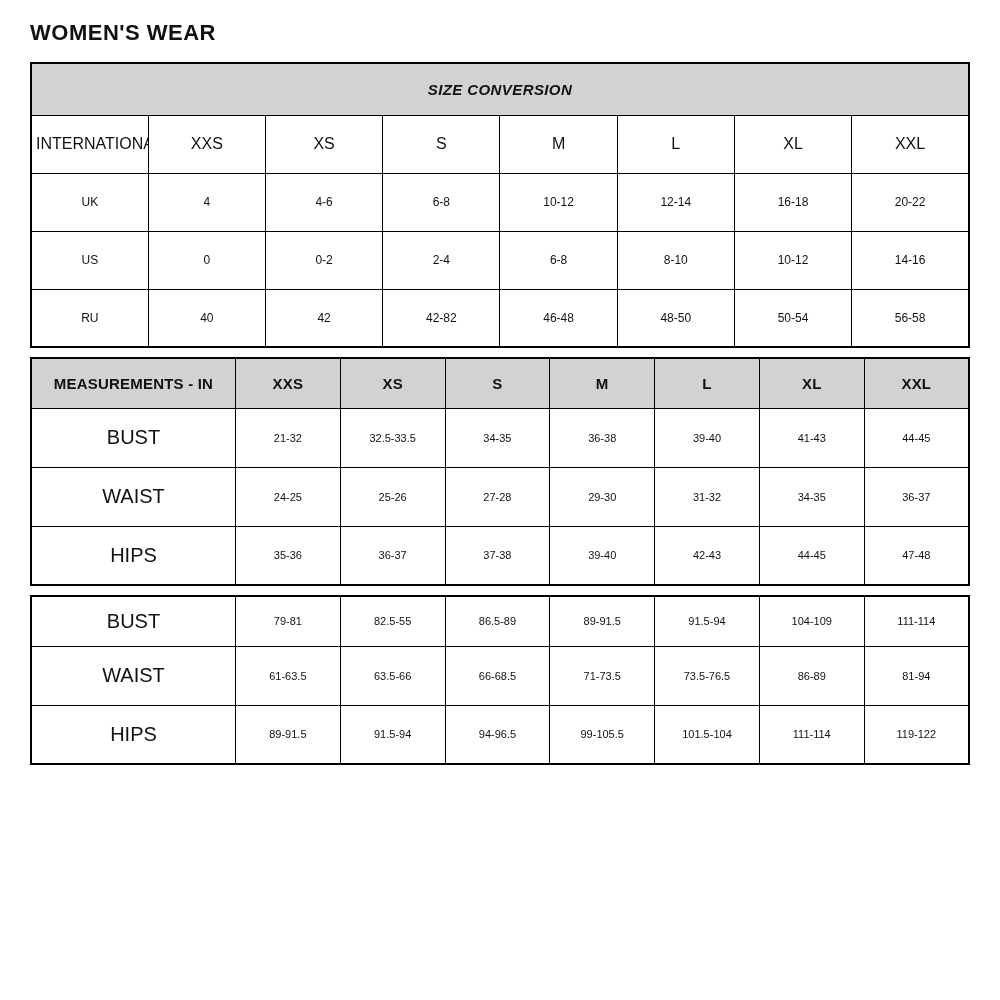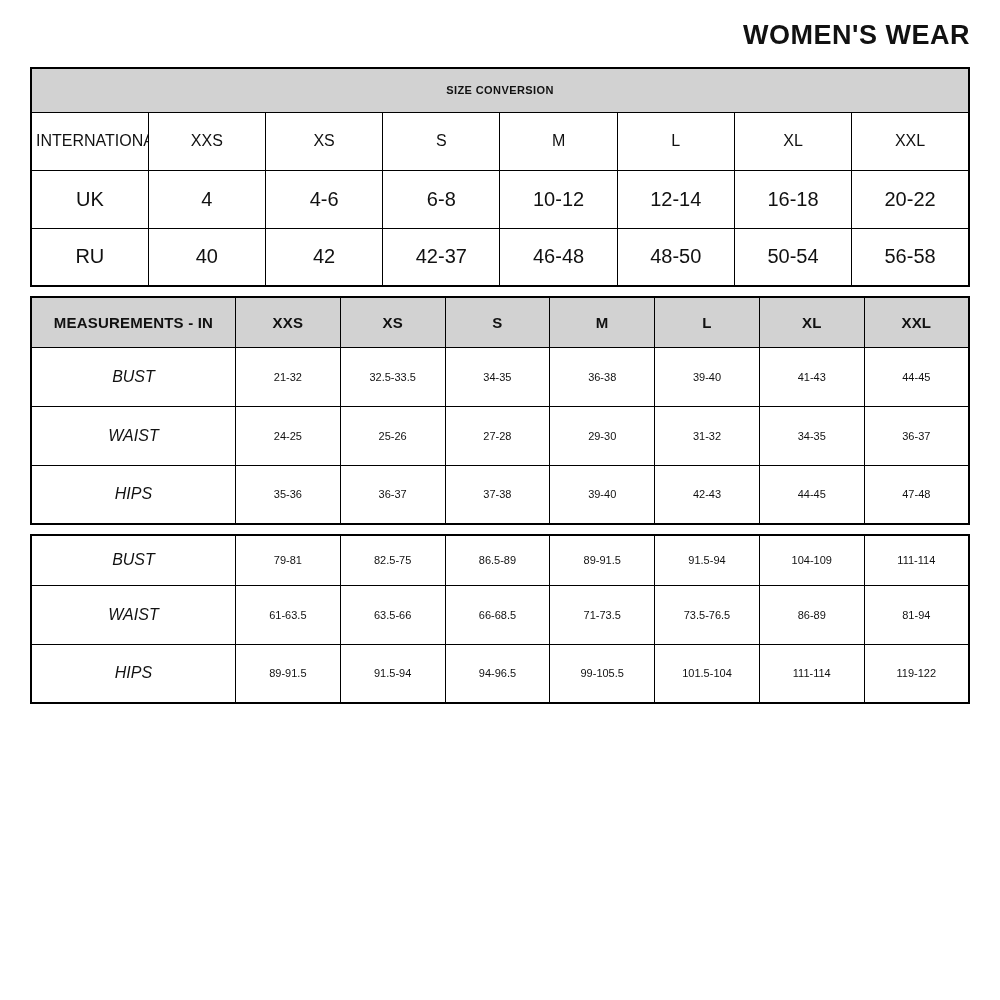--- a/index.html
+++ b/index.html
@@ -11,22 +11,22 @@
   *{box-sizing:border-box;}
   html,body{margin:0;padding:0;}
   body{
     width:1000px;height:1000px;
     background:var(--background);
     color:var(--text);
     font-family:"Liberation Sans","DejaVu Sans",sans-serif;
   }
   .page{padding:12px 30px 10px;}
   .title{
-    text-align:right;
-    font-size:27px;
+    text-align:left;
+    font-size:22px;
     font-weight:700;
     letter-spacing:0.5px;
     margin:8px 0 16px;
   }
   table.tbl{
     width:100%;
     border-collapse:collapse;
     table-layout:fixed;
     border:2px solid var(--border);
     margin-bottom:9px;
@@ -35,41 +35,42 @@
     border:1px solid var(--border);
     text-align:center;
     vertical-align:middle;
     padding:2px 4px;
     overflow:hidden;
   }
   
   .caption{
     background:var(--header-bg);
     font-weight:700;
-    font-size:11px;
+    font-size:15px;
     letter-spacing:0.4px;
-    height:44px;
+    height:52px;
+    font-style:italic;
   }
   
   .tbl1 tbody tr{height:58px;}
   .tbl1 tbody th{font-weight:400;font-size:16px;background:var(--background);}
-  .tbl1 tbody td{font-size:20px;}
+  .tbl1 tbody td{font-size:12px;}
   .tbl1 tr > *:first-child{width:17.8%;}
   
   .tbl23 tbody tr{height:59px;}
   .tbl23 tbody tr:first-child{height:50px;}
   .tbl23 tbody th{
     background:var(--header-bg);
     font-weight:700;
     font-size:15px;
     letter-spacing:0.2px;
     text-align:center;
   }
   .tbl23 tbody td{font-size:11px;}
-  .tbl23 tbody td:first-child{font-size:16px;font-style:italic;}
+  .tbl23 tbody td:first-child{font-size:20px;}
   .tbl23 tr > *:first-child{width:21.8%;}
 </style>
 </head>
 <body>
 
 <div class="page">
 
   <h1 class="title">WOMEN'S WEAR</h1>
 
   <table class="tbl tbl1">
@@ -93,24 +94,34 @@
           <td>UK</td>
           <td>4</td>
           <td>4-6</td>
           <td>6-8</td>
           <td>10-12</td>
           <td>12-14</td>
           <td>16-18</td>
           <td>20-22</td>
         </tr>
         <tr>
+          <td>US</td>
+          <td>0</td>
+          <td>0-2</td>
+          <td>2-4</td>
+          <td>6-8</td>
+          <td>8-10</td>
+          <td>10-12</td>
+          <td>14-16</td>
+        </tr>
+        <tr>
           <td>RU</td>
           <td>40</td>
           <td>42</td>
-          <td>42-37</td>
+          <td>42-82</td>
           <td>46-48</td>
           <td>48-50</td>
           <td>50-54</td>
           <td>56-58</td>
         </tr>
       </tbody>
   </table>
 
   <table class="tbl tbl23">
     <tbody>
@@ -155,21 +166,21 @@
           <td>47-48</td>
         </tr>
       </tbody>
   </table>
 
   <table class="tbl tbl23">
     <tbody>
         <tr>
           <td>BUST</td>
           <td>79-81</td>
-          <td>82.5-75</td>
+          <td>82.5-55</td>
           <td>86.5-89</td>
           <td>89-91.5</td>
           <td>91.5-94</td>
           <td>104-109</td>
           <td>111-114</td>
         </tr>
         <tr>
           <td>WAIST</td>
           <td>61-63.5</td>
           <td>63.5-66</td>

